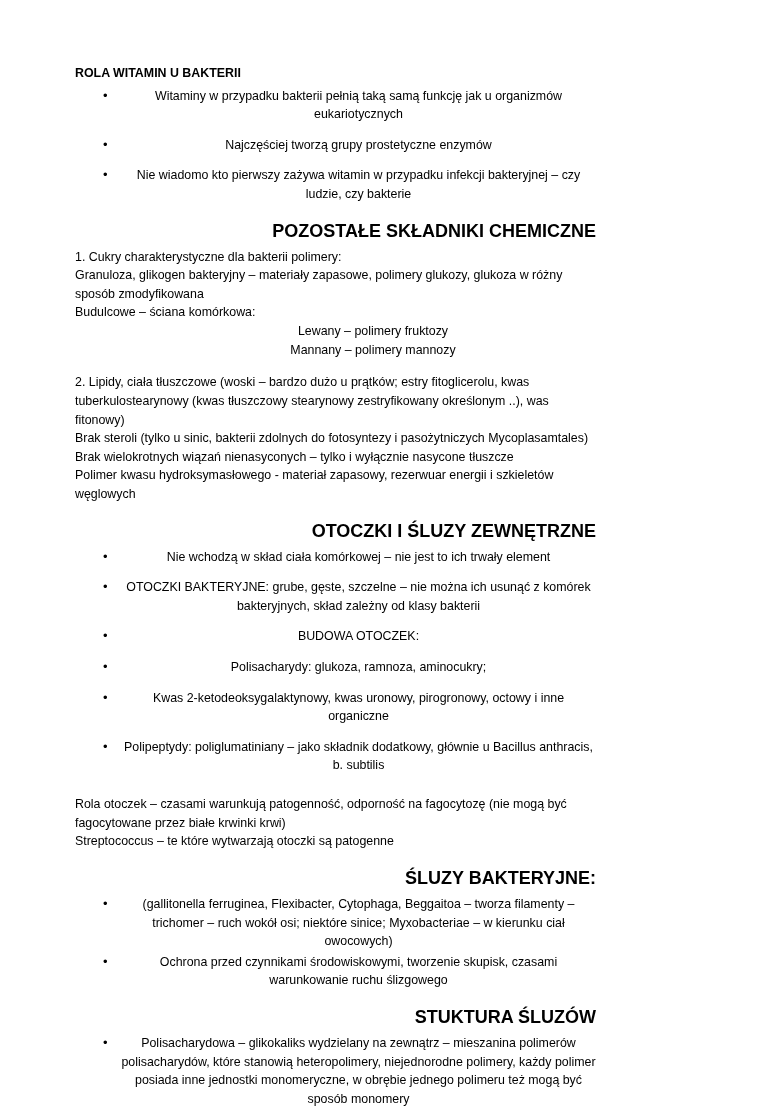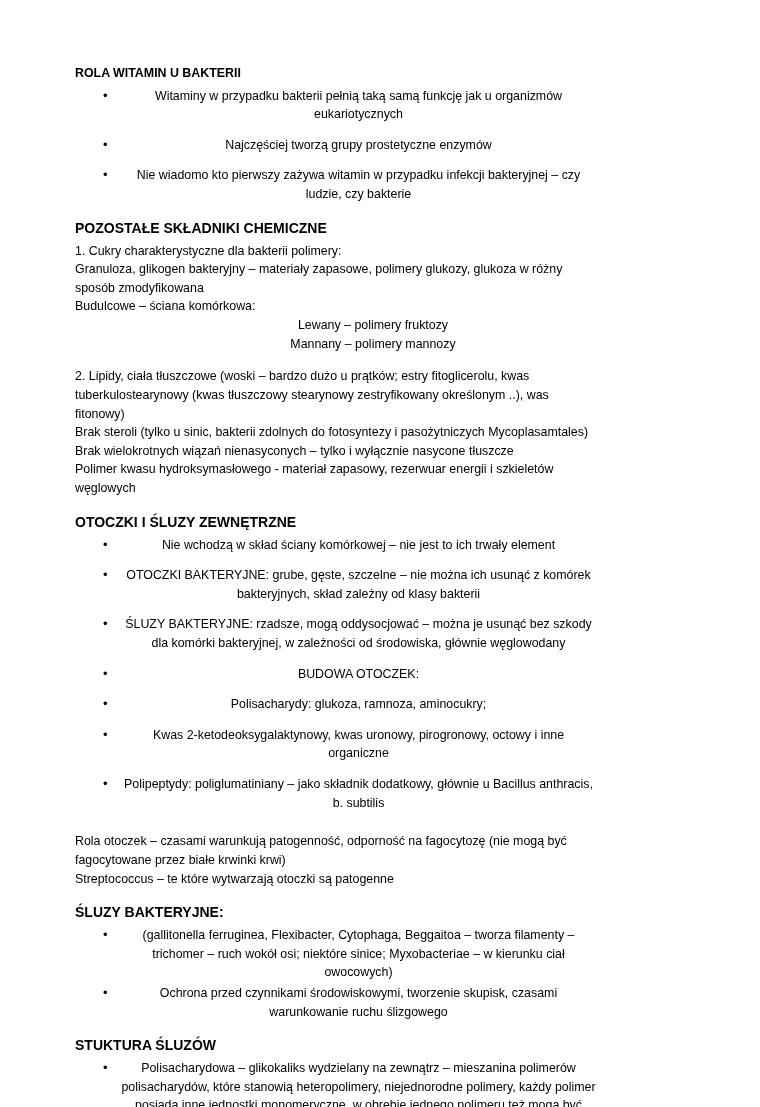--- a/index.html
+++ b/index.html
@@ -25,23 +25,23 @@
     font-size: 12.4px;
     line-height: 1.55;
   }
   h1.section-title {
     font-size: 12.4px;
     font-weight: bold;
     margin: 0 0 4px 0;
     line-height: 1.5;
   }
   h2.centered-title {
-    font-size: 14px;
+    font-size: 18px;
     font-weight: bold;
-    text-align: left;
+    text-align: right;
     margin: 14px 0 3px 0;
     line-height: 1.5;
   }
   ul.bullets {
     list-style: none;
     margin: 0;
     padding: 0;
   }
   ul.bullets li {
     position: relative;
@@ -93,23 +93,22 @@
     <p class="indent1">Lewany – polimery fruktozy</p>
     <p class="indent1">Mannany – polimery mannozy</p>
     <div class="gap-md"></div>
     <p class="body">2. Lipidy, ciała tłuszczowe (woski – bardzo dużo u prątków; estry fitoglicerolu, kwas tuberkulostearynowy (kwas tłuszczowy stearynowy zestryfikowany określonym ..), was fitonowy)</p>
     <p class="body">Brak steroli (tylko u sinic, bakterii zdolnych do fotosyntezy i pasożytniczych Mycoplasamtales)</p>
     <p class="body">Brak wielokrotnych wiązań nienasyconych – tylko i wyłącznie nasycone tłuszcze</p>
     <p class="body">Polimer kwasu hydroksymasłowego - materiał zapasowy, rezerwuar energii i szkieletów węglowych</p>
 
     <h2 class="centered-title">OTOCZKI I ŚLUZY ZEWNĘTRZNE</h2>
     <ul class="bullets">
-      <li>Nie wchodzą w skład ściany komórkowej – nie jest to ich trwały element</li>
+      <li>Nie wchodzą w skład ciała komórkowej – nie jest to ich trwały element</li>
       <li>OTOCZKI BAKTERYJNE: grube, gęste, szczelne – nie można ich usunąć z komórek bakteryjnych, skład zależny od klasy bakterii</li>
-      <li>ŚLUZY BAKTERYJNE: rzadsze, mogą oddysocjować – można je usunąć bez szkody dla komórki bakteryjnej, w zależności od środowiska, głównie węglowodany</li>
       <li>BUDOWA OTOCZEK:</li>
       <li>Polisacharydy: glukoza, ramnoza, aminocukry;</li>
       <li>Kwas 2-ketodeoksygalaktynowy, kwas uronowy, pirogronowy, octowy i inne organiczne</li>
       <li>Polipeptydy: poliglumatiniany – jako składnik dodatkowy, głównie u Bacillus anthracis, b. subtilis</li>
     </ul>
     <div class="gap-sm"></div>
     <p class="body">Rola otoczek – czasami warunkują patogenność, odporność na fagocytozę (nie mogą być fagocytowane przez białe krwinki krwi)</p>
     <p class="body">Streptococcus – te które wytwarzają otoczki są patogenne</p>
 
     <h2 class="centered-title">ŚLUZY BAKTERYJNE:</h2>

